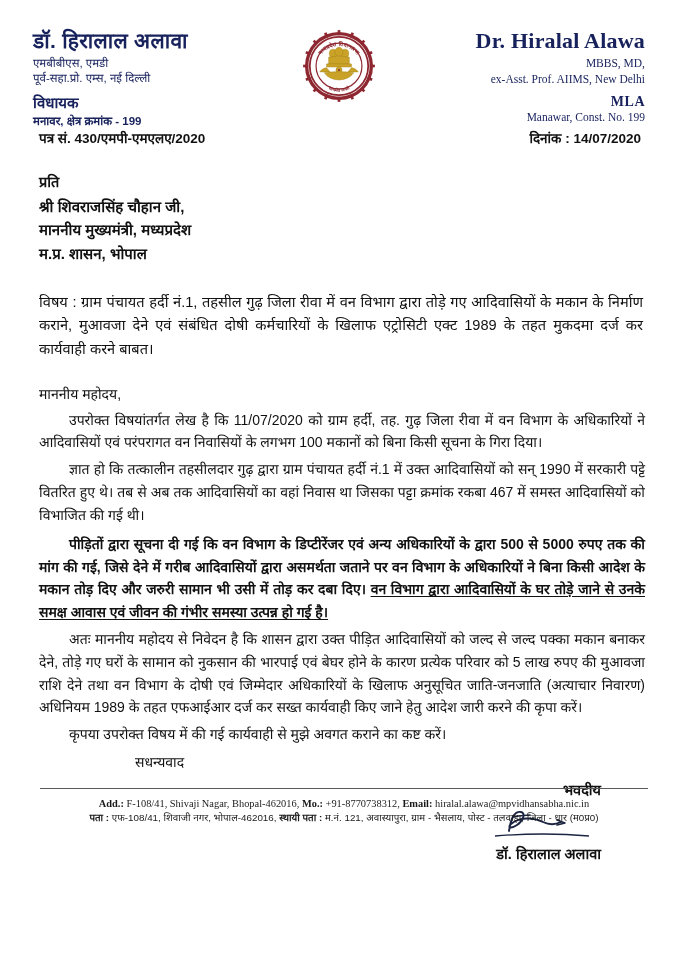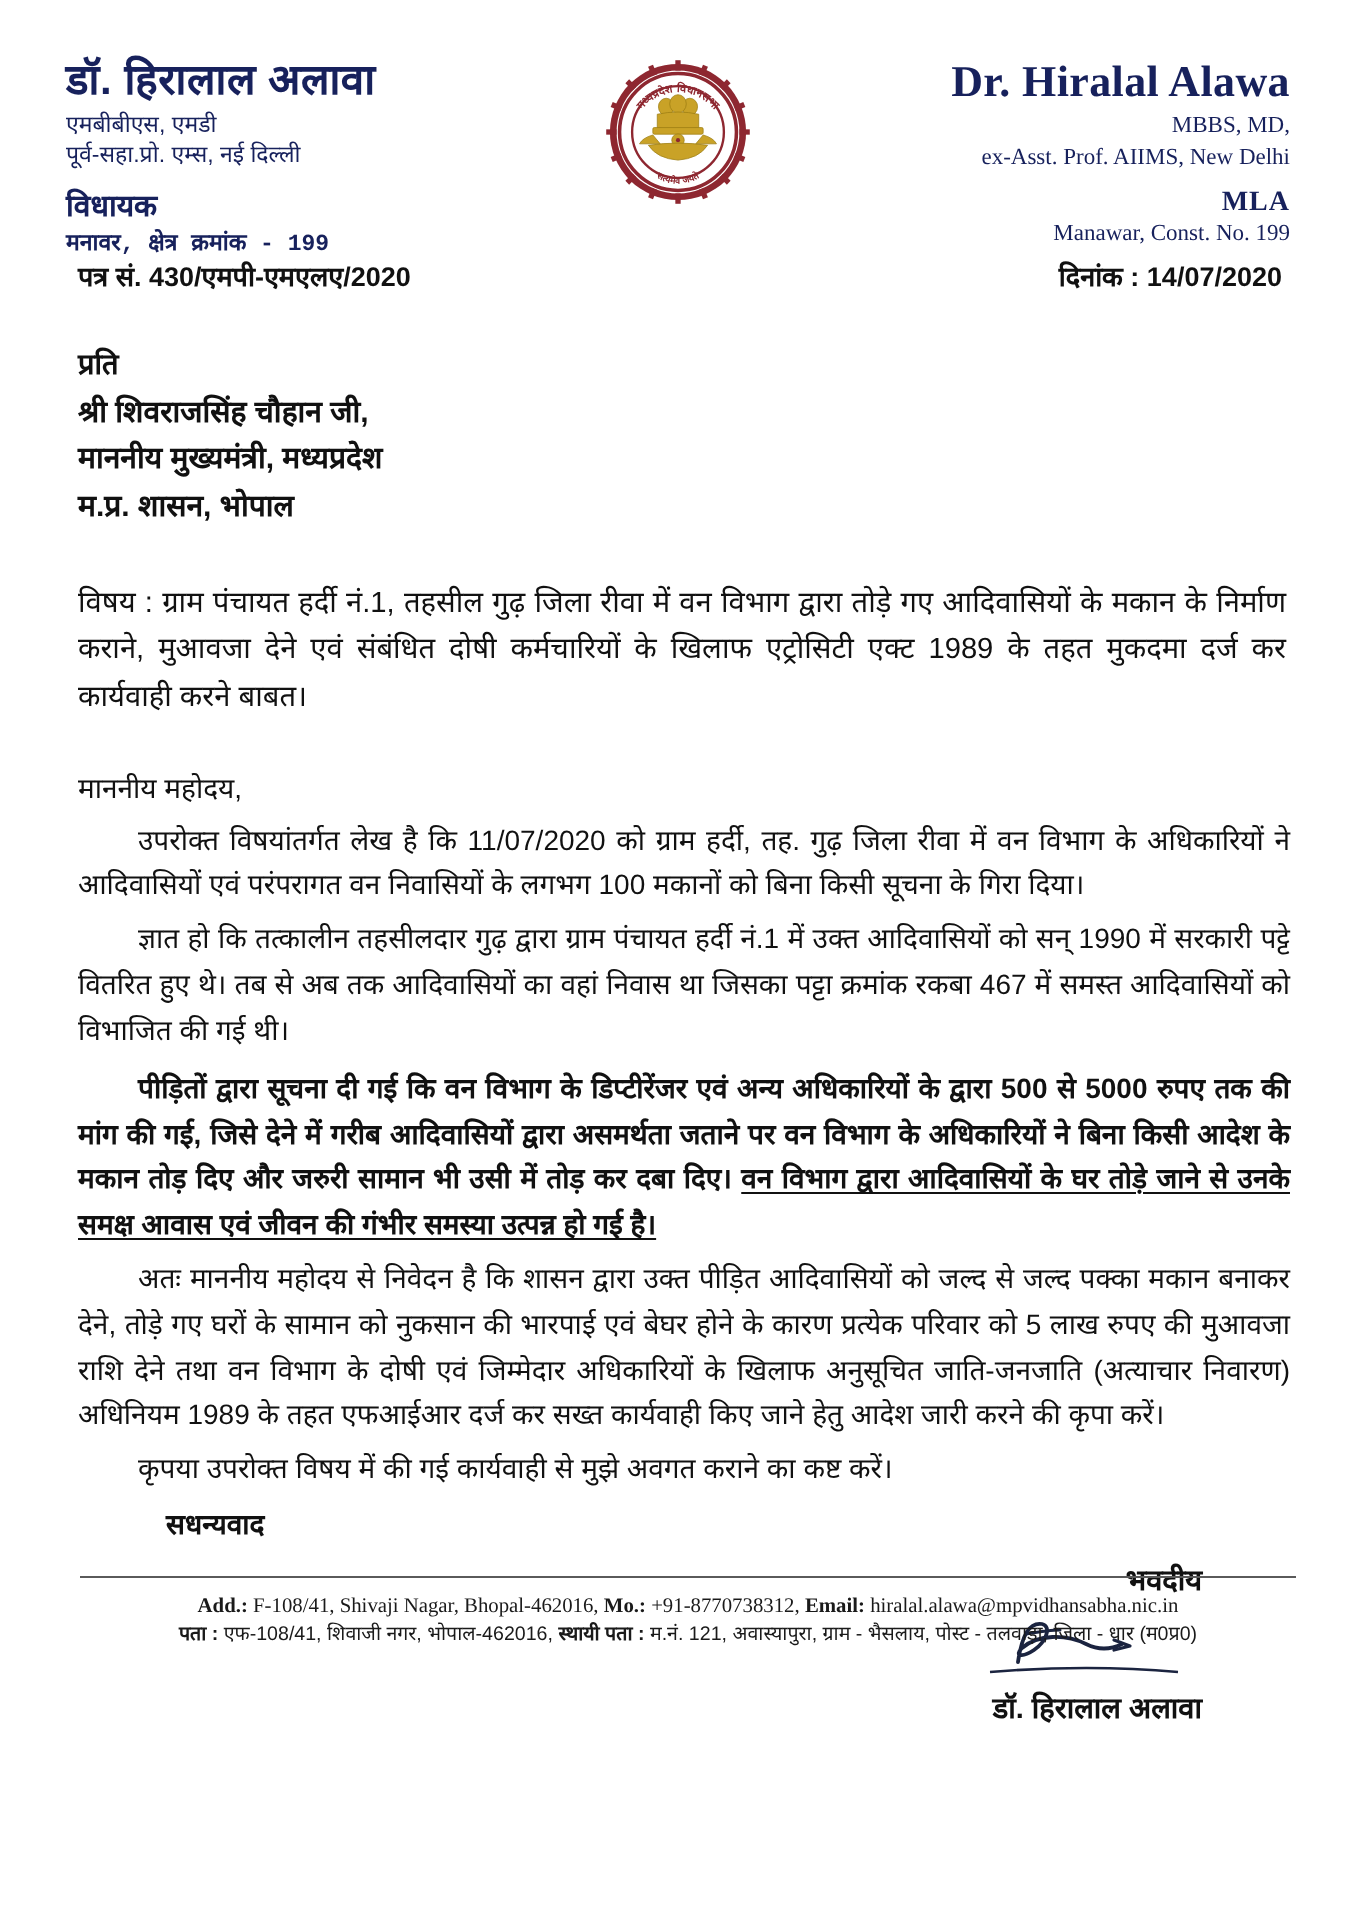--- a/index.html
+++ b/index.html
@@ -65,21 +65,21 @@
     font-weight: 400;
   }
   .lh-role-hi {
     font-family: "Liberation Sans", "DejaVu Sans", sans-serif;
     font-weight: bold;
     font-size: 15px;
     margin: 5px 0 1px 0;
     color: #17215c;
   }
   .lh-const {
-    font-family: Liberation Mono, monospace;
+    font-family: Liberation Sans, sans-serif;
     font-size: 11.5px;
     color: #17215c;
     margin: 0;
     font-weight: 600;
   }
 
   .lh-name-en {
     font-family: "Liberation Serif", "DejaVu Serif", serif;
     font-weight: bold;
     font-size: 22px;
@@ -188,22 +188,21 @@
     margin-top: 6px;
   }
   p.para.bold .underlined {
     text-decoration: underline;
     text-underline-offset: 2px;
   }
 
   .thanks {
     font-family: "Liberation Sans", "DejaVu Sans", sans-serif;
     font-size: 14px;
-    margin: 6px 0 0 44px;
-    font-weight: bold;
+    margin: 6px 0 0 96px;
   }
 
   
   .sign-block {
     margin-top: 8px;
     text-align: right;
     padding-right: 46px;
     font-family: "Liberation Sans", "DejaVu Sans", sans-serif;
   }
   .yours {

